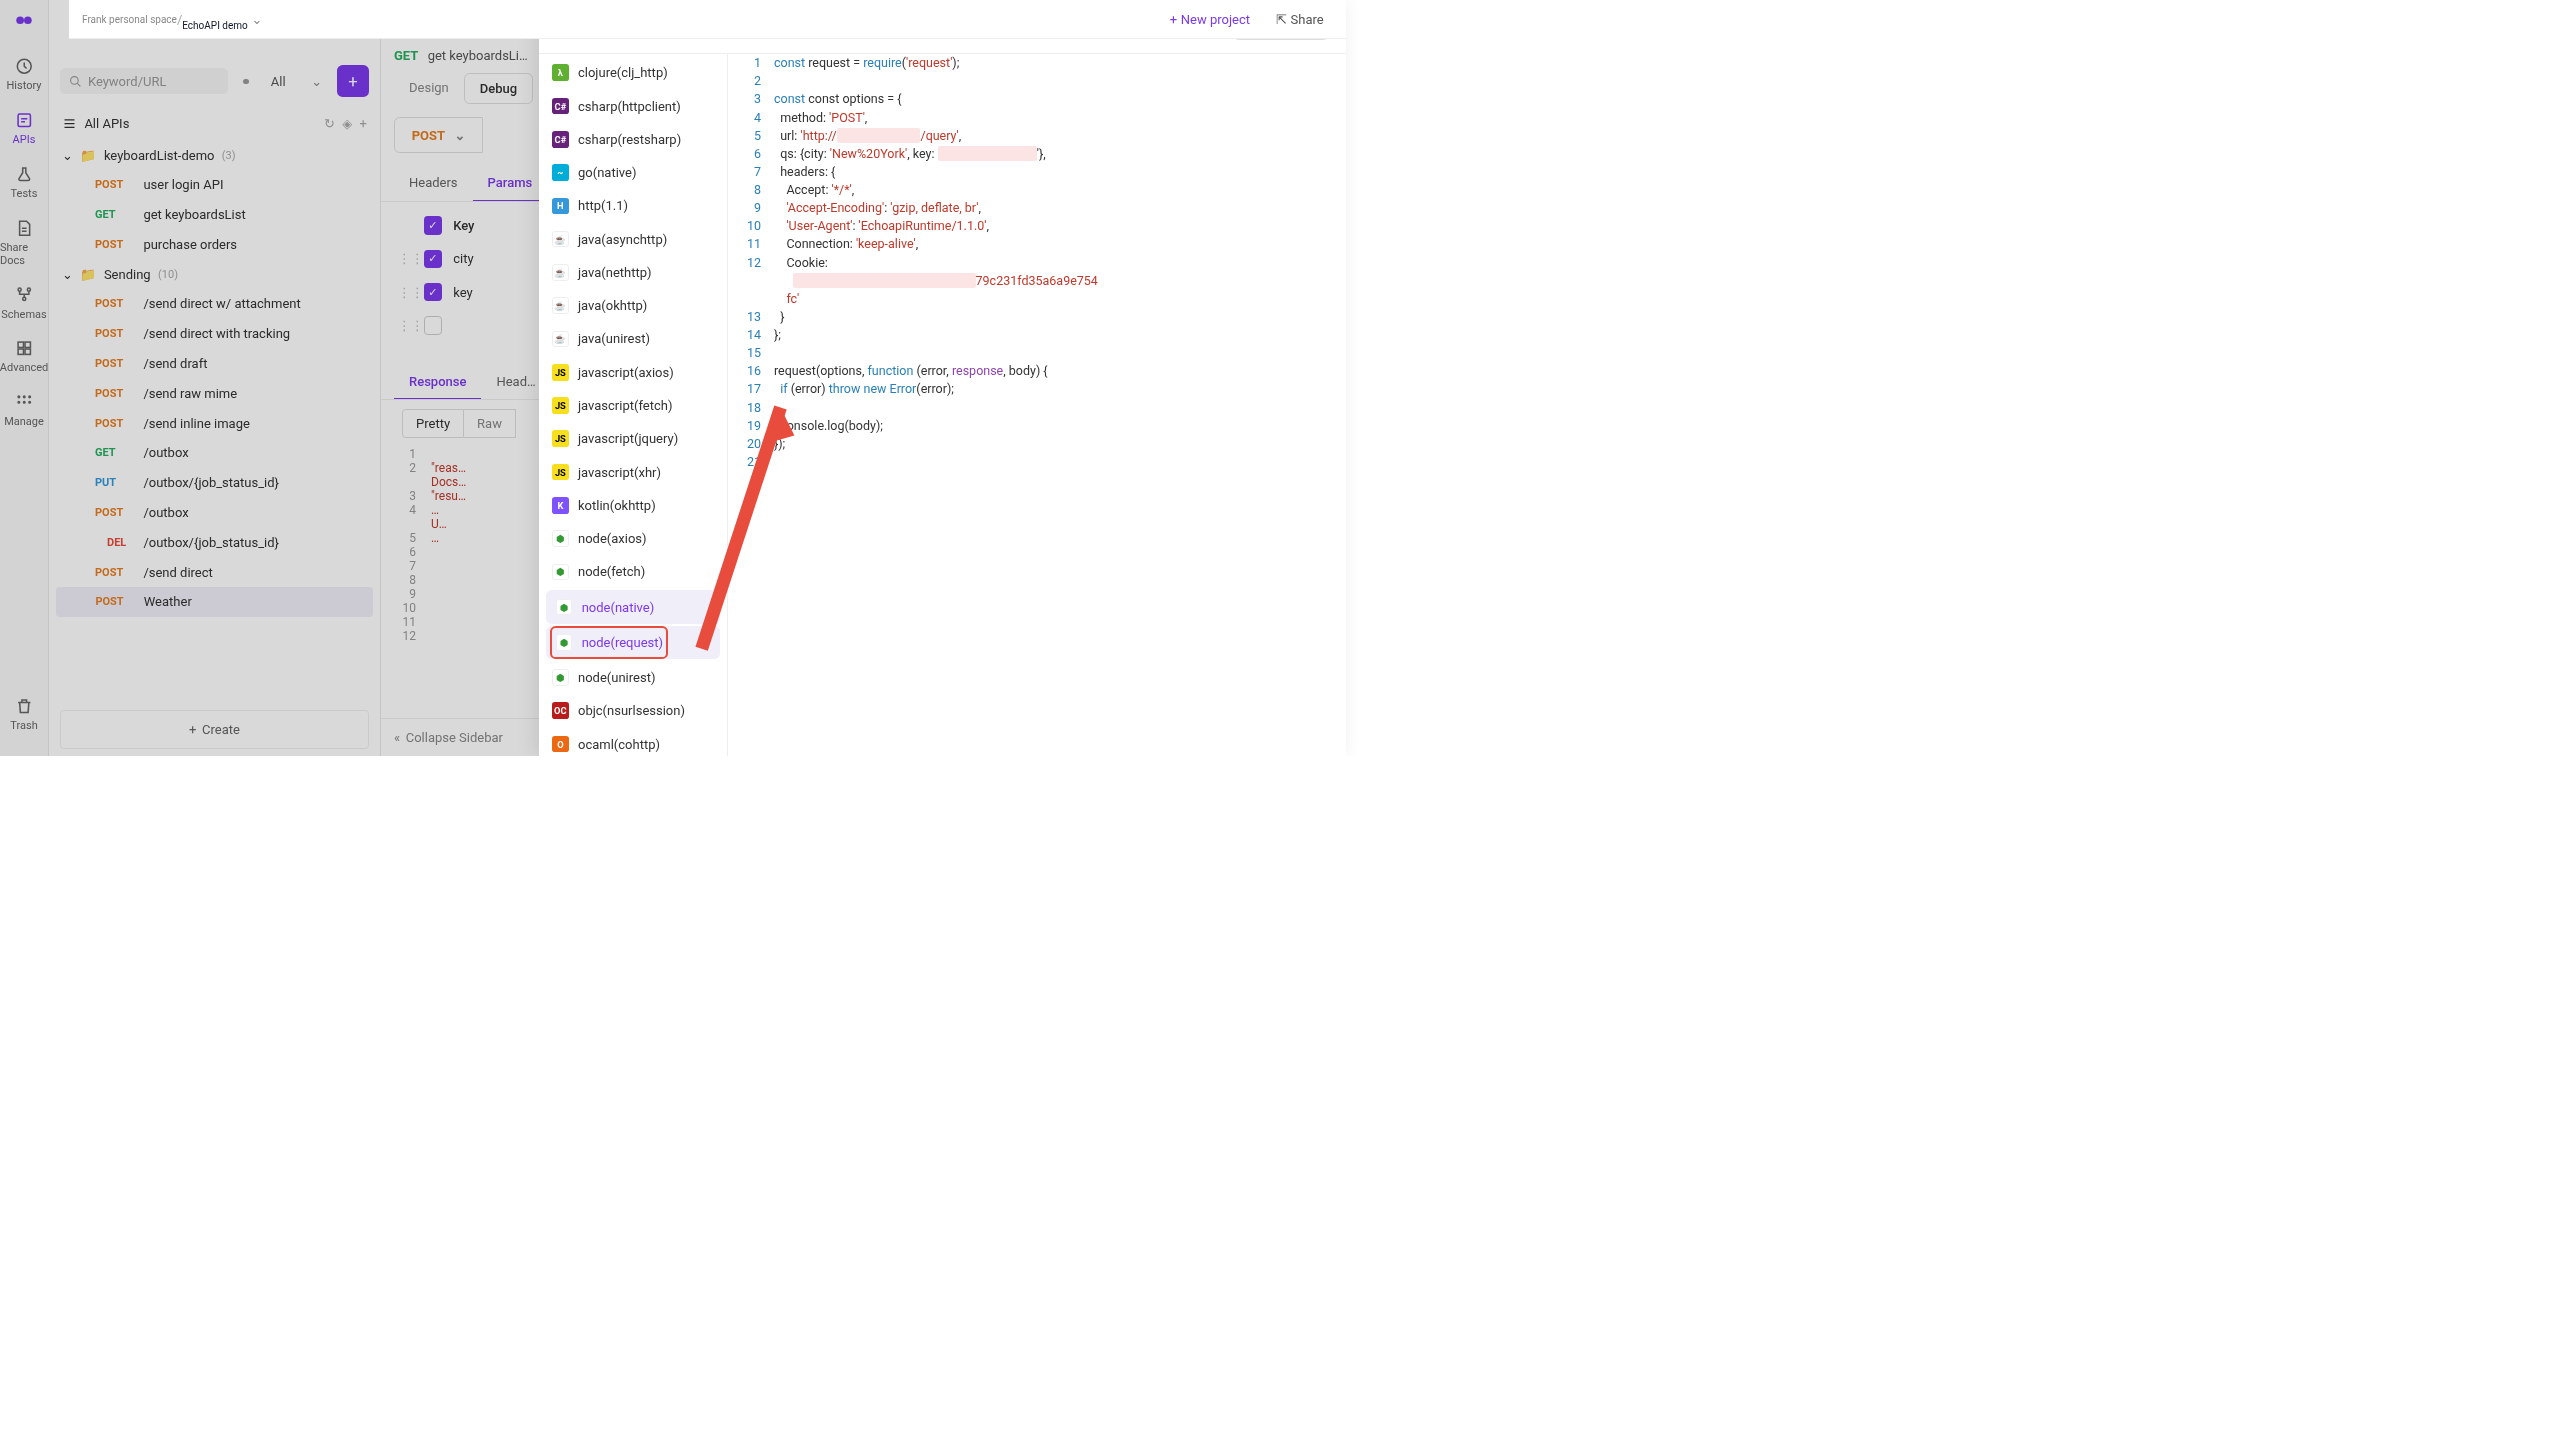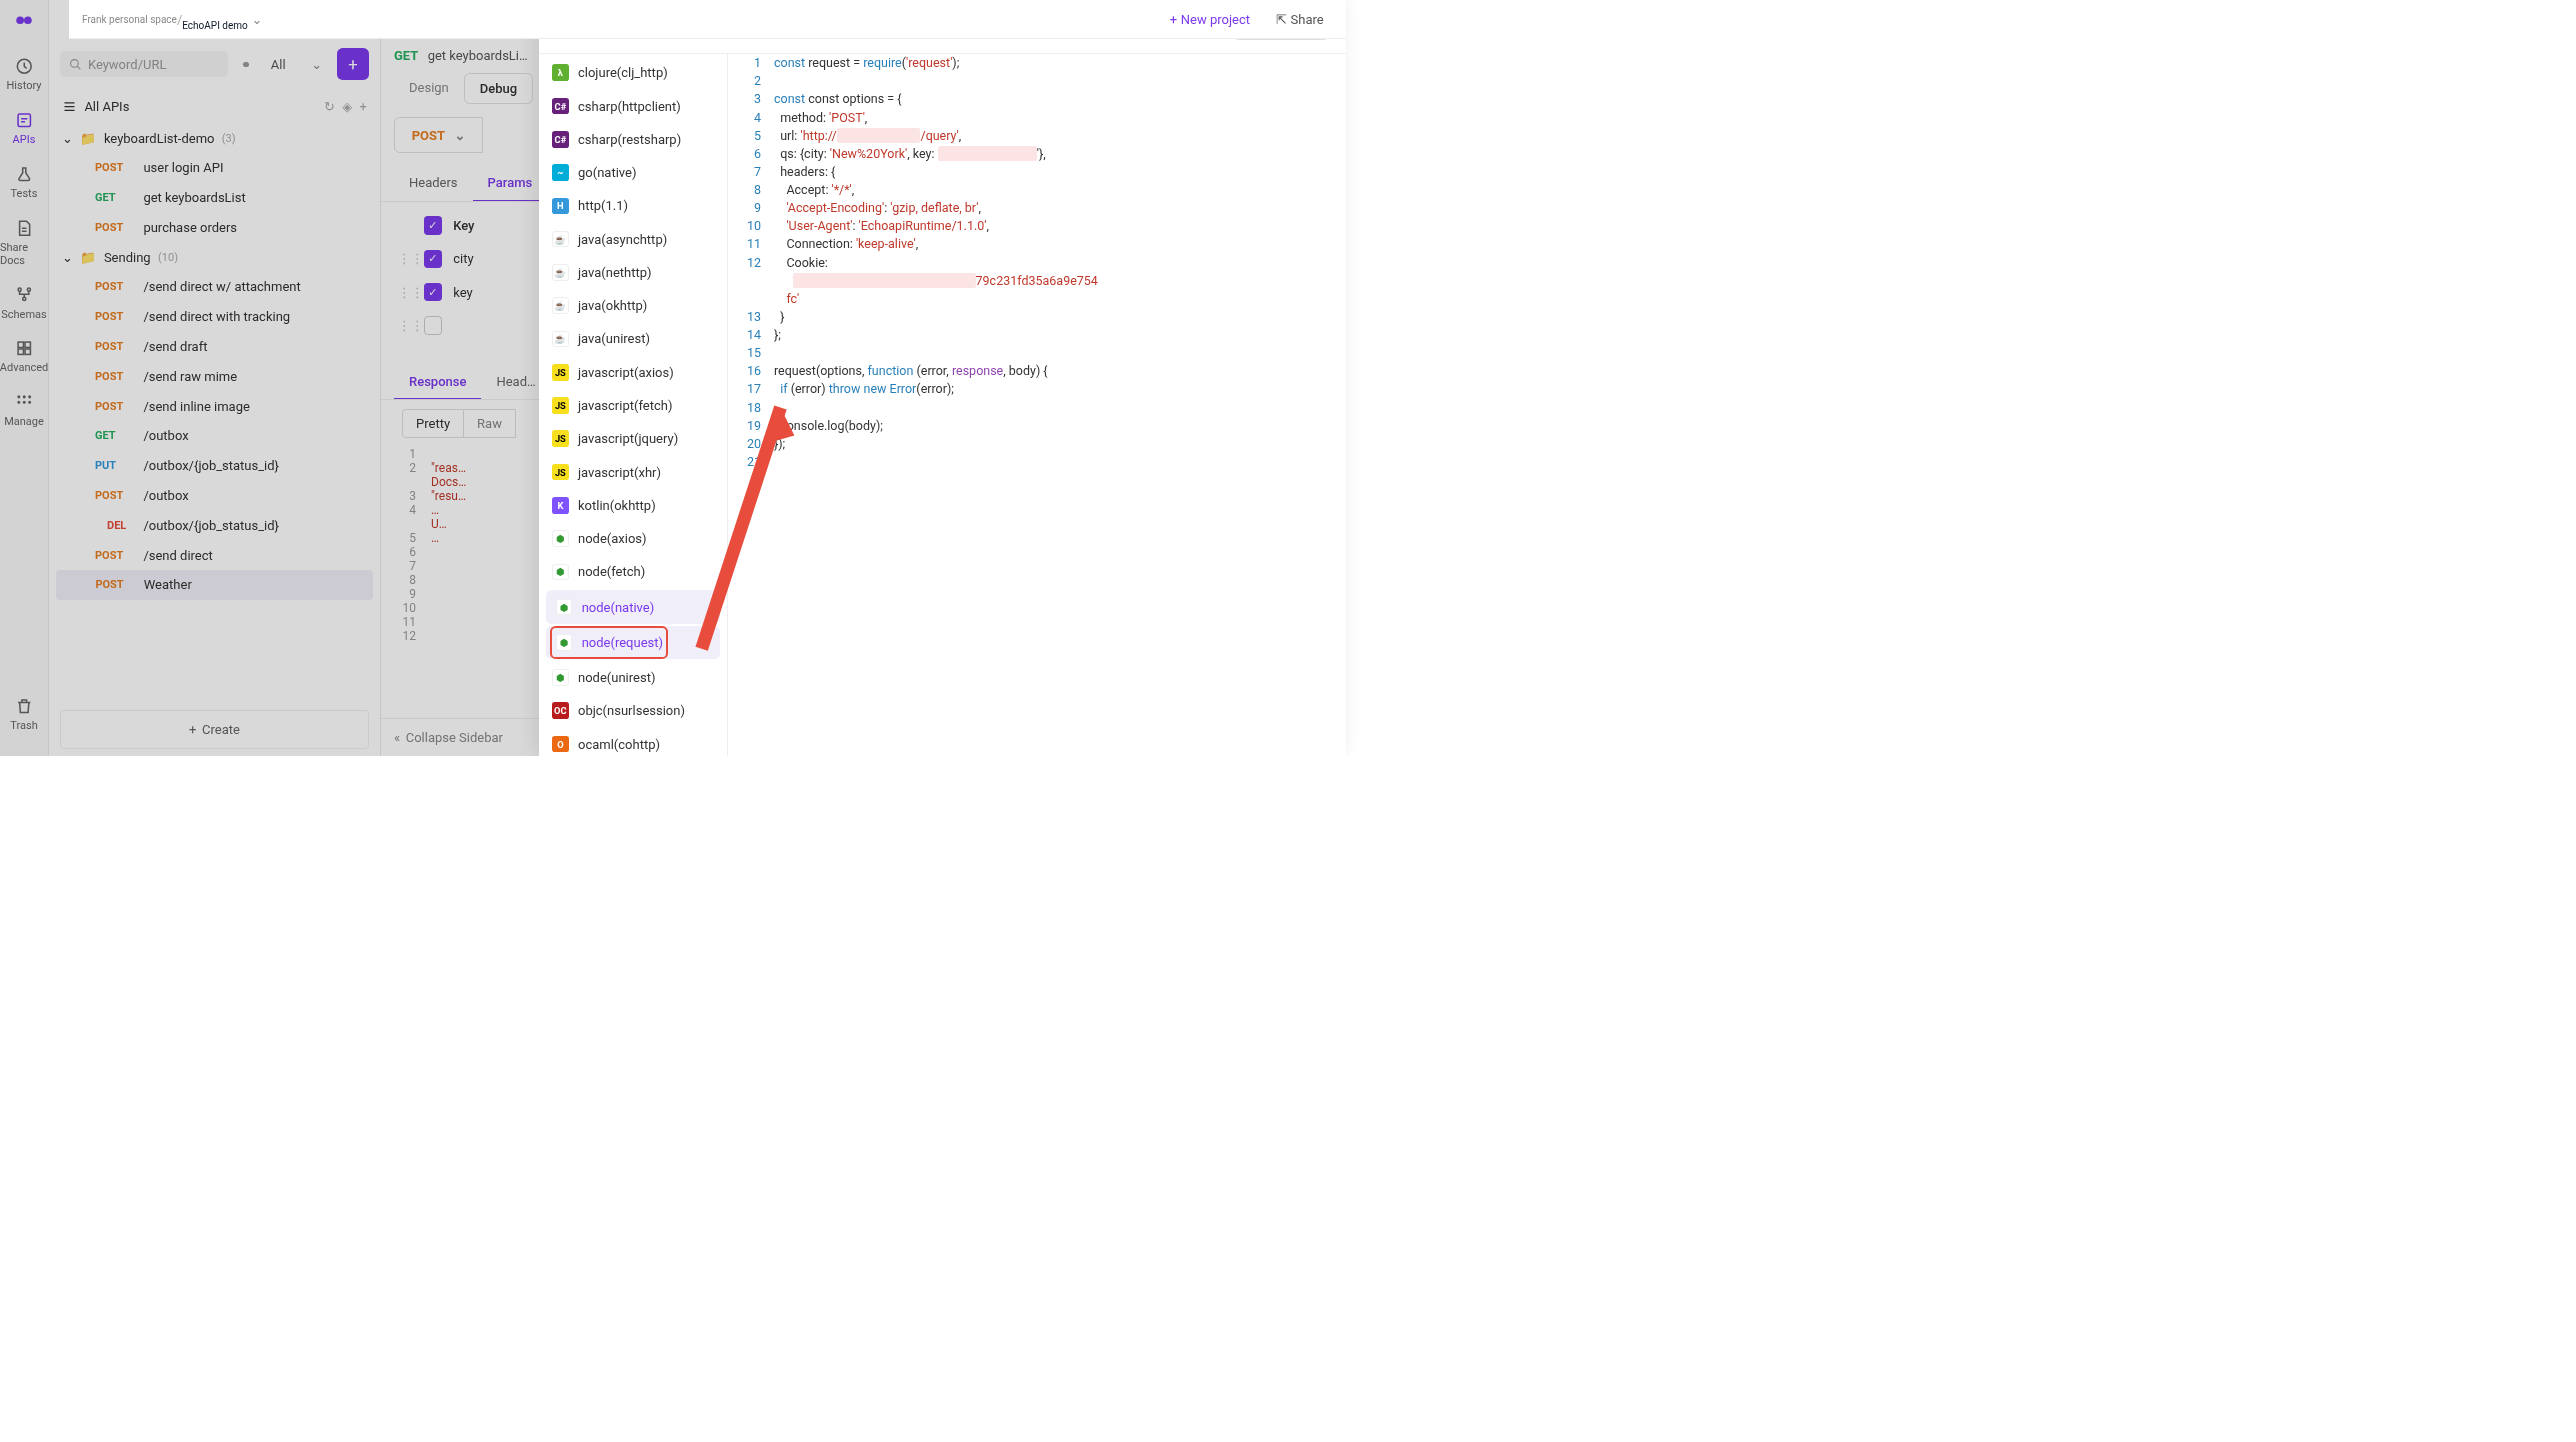--- a/index.html
+++ b/index.html
@@ -195,21 +195,21 @@
     <div class="rail-spacer"></div>
     <div class="rail-item rail-trash">
         <svg class="rail-icon" viewBox="0 0 24 24" fill="none" stroke="currentColor" stroke-width="2">
           <path d="M4 7h16M9 7V4h6v3M6 7l1 13h10l1-13"></path>
         </svg>
         <span>Trash</span>
       </div>
   </div>
 
   <div class="sidebar">
-    <div class="search-row" style="margin-top:39px;">
+    <div class="search-row" style="margin-top:56px;">
       <div class="search-box">
         <svg width="13" height="13" viewBox="0 0 24 24" fill="none" stroke="currentColor" stroke-width="2">
             <circle cx="10" cy="10" r="7"></circle>
             <path d="M21 21l-6-6"></path>
           </svg>
         <span>Keyword/URL</span>
       </div>
       <div class="filter-all">
           <span class="dot"></span>
           <span>All</span>

